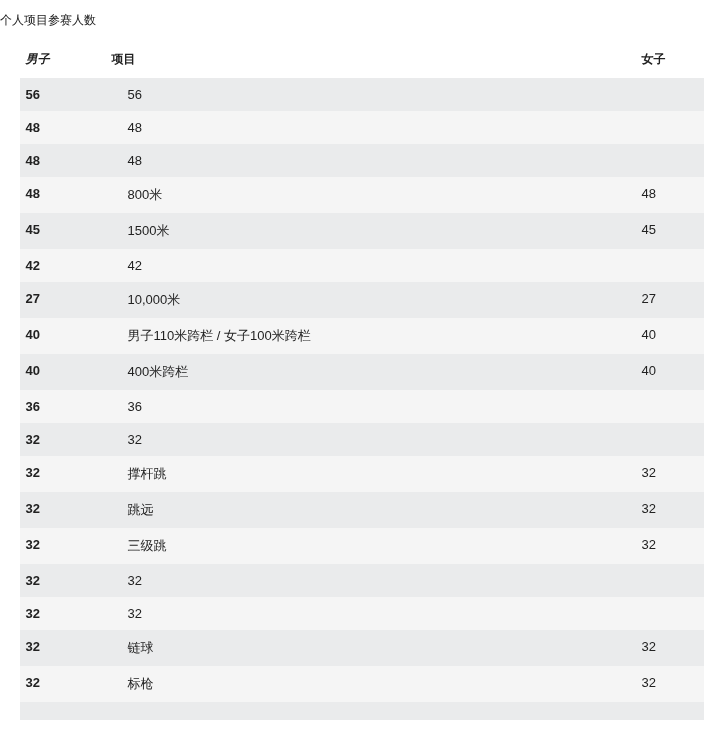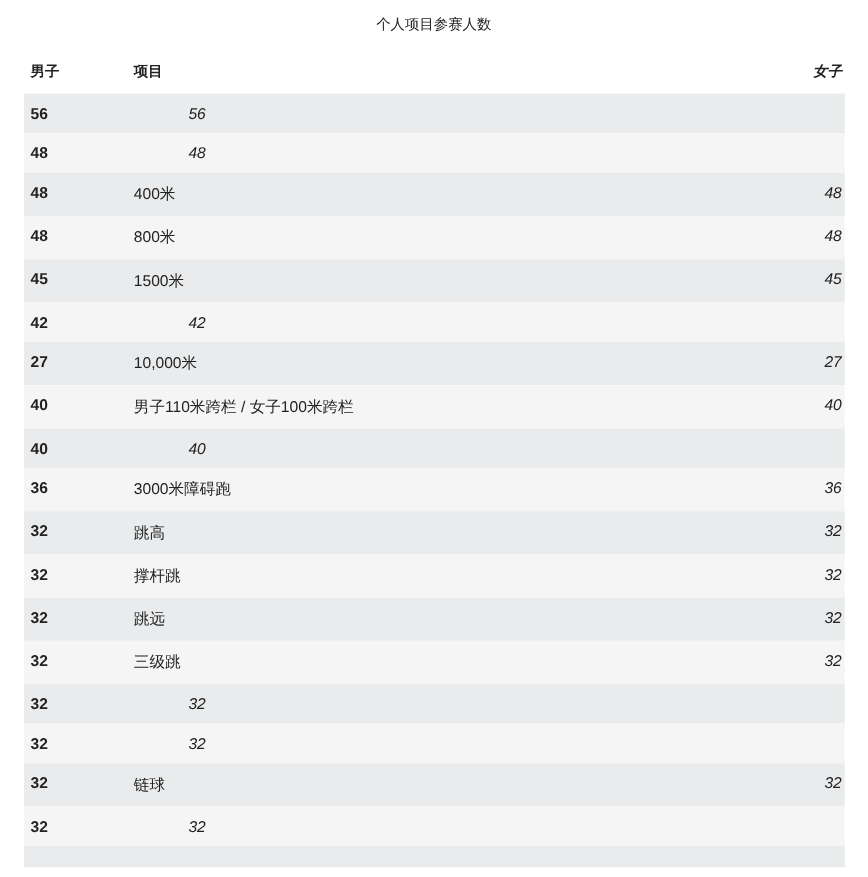--- a/index.html
+++ b/index.html
@@ -4,21 +4,21 @@
 <style>
   * { box-sizing: border-box; }
   body {
     margin: 0;
     padding: 0;
     font-family: Arial, "Helvetica Neue", Helvetica, sans-serif;
     background: #fff;
     width: 723px;
   }
   .caption {
-    text-align: center;
+    text-align: left;
     font-size: 12px;
     color: #222;
     padding: 12px 0 14px 0;
   }
   .table {
     width: 684px;
     margin: 0 auto;
     border-collapse: collapse;
   }
   .hdr {
@@ -26,36 +26,36 @@
     padding: 8px 2px 10px 2px;
     color: #222;
     font-size: 12px;
     font-weight: bold;
   }
   .row {
     display: flex;
     padding: 9px 2px;
     font-size: 13px;
     color: #222;
+    gap: 16px;
   }
   .row:nth-of-type(odd) { background: #eaebec; }
   .row:nth-of-type(even) { background: #f5f5f5; }
   .col-men {
     width: 90px;
     font-weight: bold;
     padding-left: 4px;
   }
-  .hdr .col-men { font-weight: bold; }
+  .hdr .col-men { font-weight: bold; font-style: italic; }
   .col-event {
     flex: 1;
   }
   .col-women {
     width: 60px;
-    text-align: right;
-    font-style: italic;
+    text-align: left;
   }
   .hdr .col-men, .hdr .col-event, .hdr .col-women {
     font-weight: bold;
   }
   .hdr { background: transparent; }
 </style>
 </head>
 <body>
 
 <div class="caption">个人项目参赛人数</div>
@@ -70,21 +70,20 @@
       <div class="row">
         <div class="col-men">56</div>
         <div class="col-women">56</div>
       </div>
       <div class="row">
         <div class="col-men">48</div>
         <div class="col-women">48</div>
       </div>
       <div class="row">
         <div class="col-men">48</div>
-        <div class="col-event">400米</div>
         <div class="col-women">48</div>
       </div>
       <div class="row">
         <div class="col-men">48</div>
         <div class="col-event">800米</div>
         <div class="col-women">48</div>
       </div>
       <div class="row">
         <div class="col-men">45</div>
         <div class="col-event">1500米</div>
@@ -99,30 +98,29 @@
         <div class="col-event">10,000米</div>
         <div class="col-women">27</div>
       </div>
       <div class="row">
         <div class="col-men">40</div>
         <div class="col-event">男子110米跨栏 / 女子100米跨栏</div>
         <div class="col-women">40</div>
       </div>
       <div class="row">
         <div class="col-men">40</div>
+        <div class="col-event">400米跨栏</div>
         <div class="col-women">40</div>
       </div>
       <div class="row">
         <div class="col-men">36</div>
-        <div class="col-event">3000米障碍跑</div>
         <div class="col-women">36</div>
       </div>
       <div class="row">
         <div class="col-men">32</div>
-        <div class="col-event">跳高</div>
         <div class="col-women">32</div>
       </div>
       <div class="row">
         <div class="col-men">32</div>
         <div class="col-event">撑杆跳</div>
         <div class="col-women">32</div>
       </div>
       <div class="row">
         <div class="col-men">32</div>
         <div class="col-event">跳远</div>
@@ -141,17 +139,18 @@
         <div class="col-men">32</div>
         <div class="col-women">32</div>
       </div>
       <div class="row">
         <div class="col-men">32</div>
         <div class="col-event">链球</div>
         <div class="col-women">32</div>
       </div>
       <div class="row">
         <div class="col-men">32</div>
+        <div class="col-event">标枪</div>
         <div class="col-women">32</div>
       </div>
       <div class="row"></div>
     </div>
 </div>
 
 </body></html>

